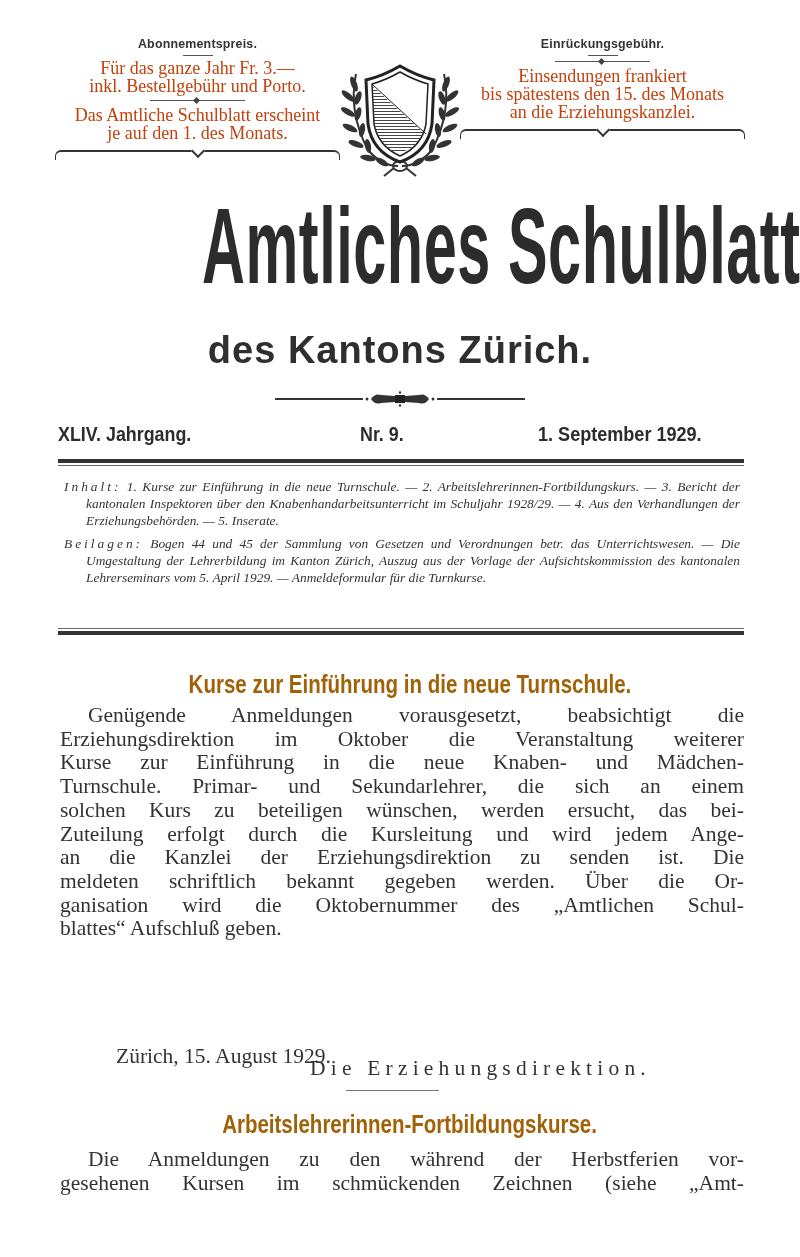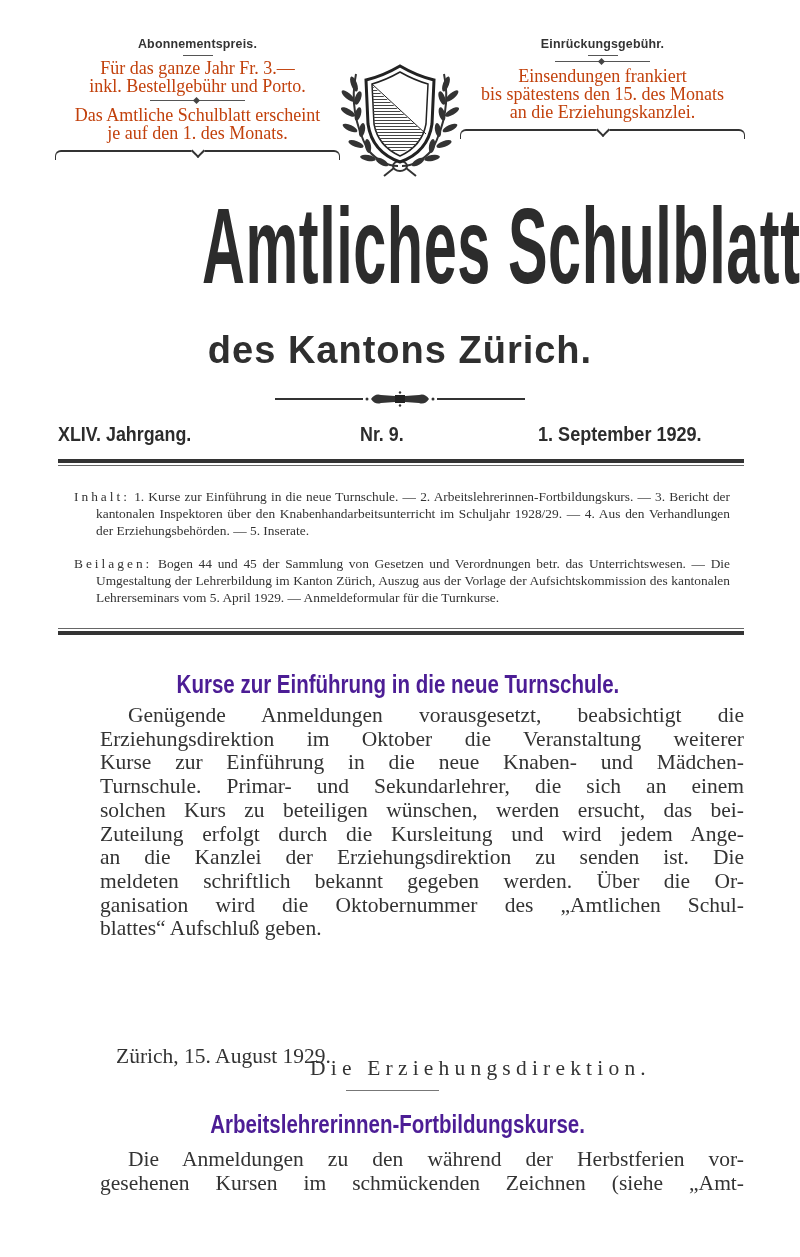--- a/index.html
+++ b/index.html
@@ -68,36 +68,36 @@
     .double-rule { position: absolute; left: 58px; width: 686px; }
     .double-rule .thick { height: 4px; background: #333; }
     .double-rule .thin { height: 1px; background: #666; margin-top: 2px; }
     .double-rule.inv .thin { margin-top: 0; margin-bottom: 2px; }
 
     
     .contents {
       position: absolute; left: 58px; top: 472px; width: 688px;
       font-size: 13.4px; line-height: 17px; color: #333; text-align: justify;
     }
-    .contents p { margin: 16px; padding-left: 22px; text-indent: -22px; }
+    .contents p { margin: 6px; padding-left: 22px; text-indent: -22px; font-style: italic; }
     .spaced { letter-spacing: 3px; }
 
     
     .article-title {
-      position: absolute; left: 48px; width: 700px; text-align: center;
-      font-family: "Liberation Sans", "DejaVu Sans", sans-serif; font-weight: bold;
-      font-size: 25px; color: #4c1d95; white-space: nowrap;
+      position: absolute; left: 60px; width: 700px; text-align: center;
+      font-family: "Liberation Sans", "DejaVu Sans", sans-serif; font-weight: bold;
+      font-size: 25px; color: #a16207; white-space: nowrap;
     }
     .article-title span { display: inline-block; transform: scaleX(0.82); }
     .body-text {
       position: absolute; left: 88px; width: 656px;
       font-size: 21.5px; line-height: 23.7px; color: #333; text-align: justify;
       text-align-last: justify;
     }
-    .body-text .line { display: block; text-align: justify; text-align-last: justify; white-space: nowrap; margin-left: 40px; }
+    .body-text .line { display: block; text-align: justify; text-align-last: justify; white-space: nowrap; }
     .body-text .line.last { text-align-last: left; }
     .indent { padding-left: 28px; }
     .dateline { position: absolute; left: 116px; top: 1044px; font-size: 21.5px; color: #333; }
     .signature { position: absolute; left: 310px; top: 1056px; font-size: 21.5px; color: #333; letter-spacing: 5.2px; }
     .sep-rule { position: absolute; left: 346px; top: 1090px; width: 93px; height: 1px; background: #777; }
   </style>
 </head>
 <body>
 
 <div class="box box-left">

